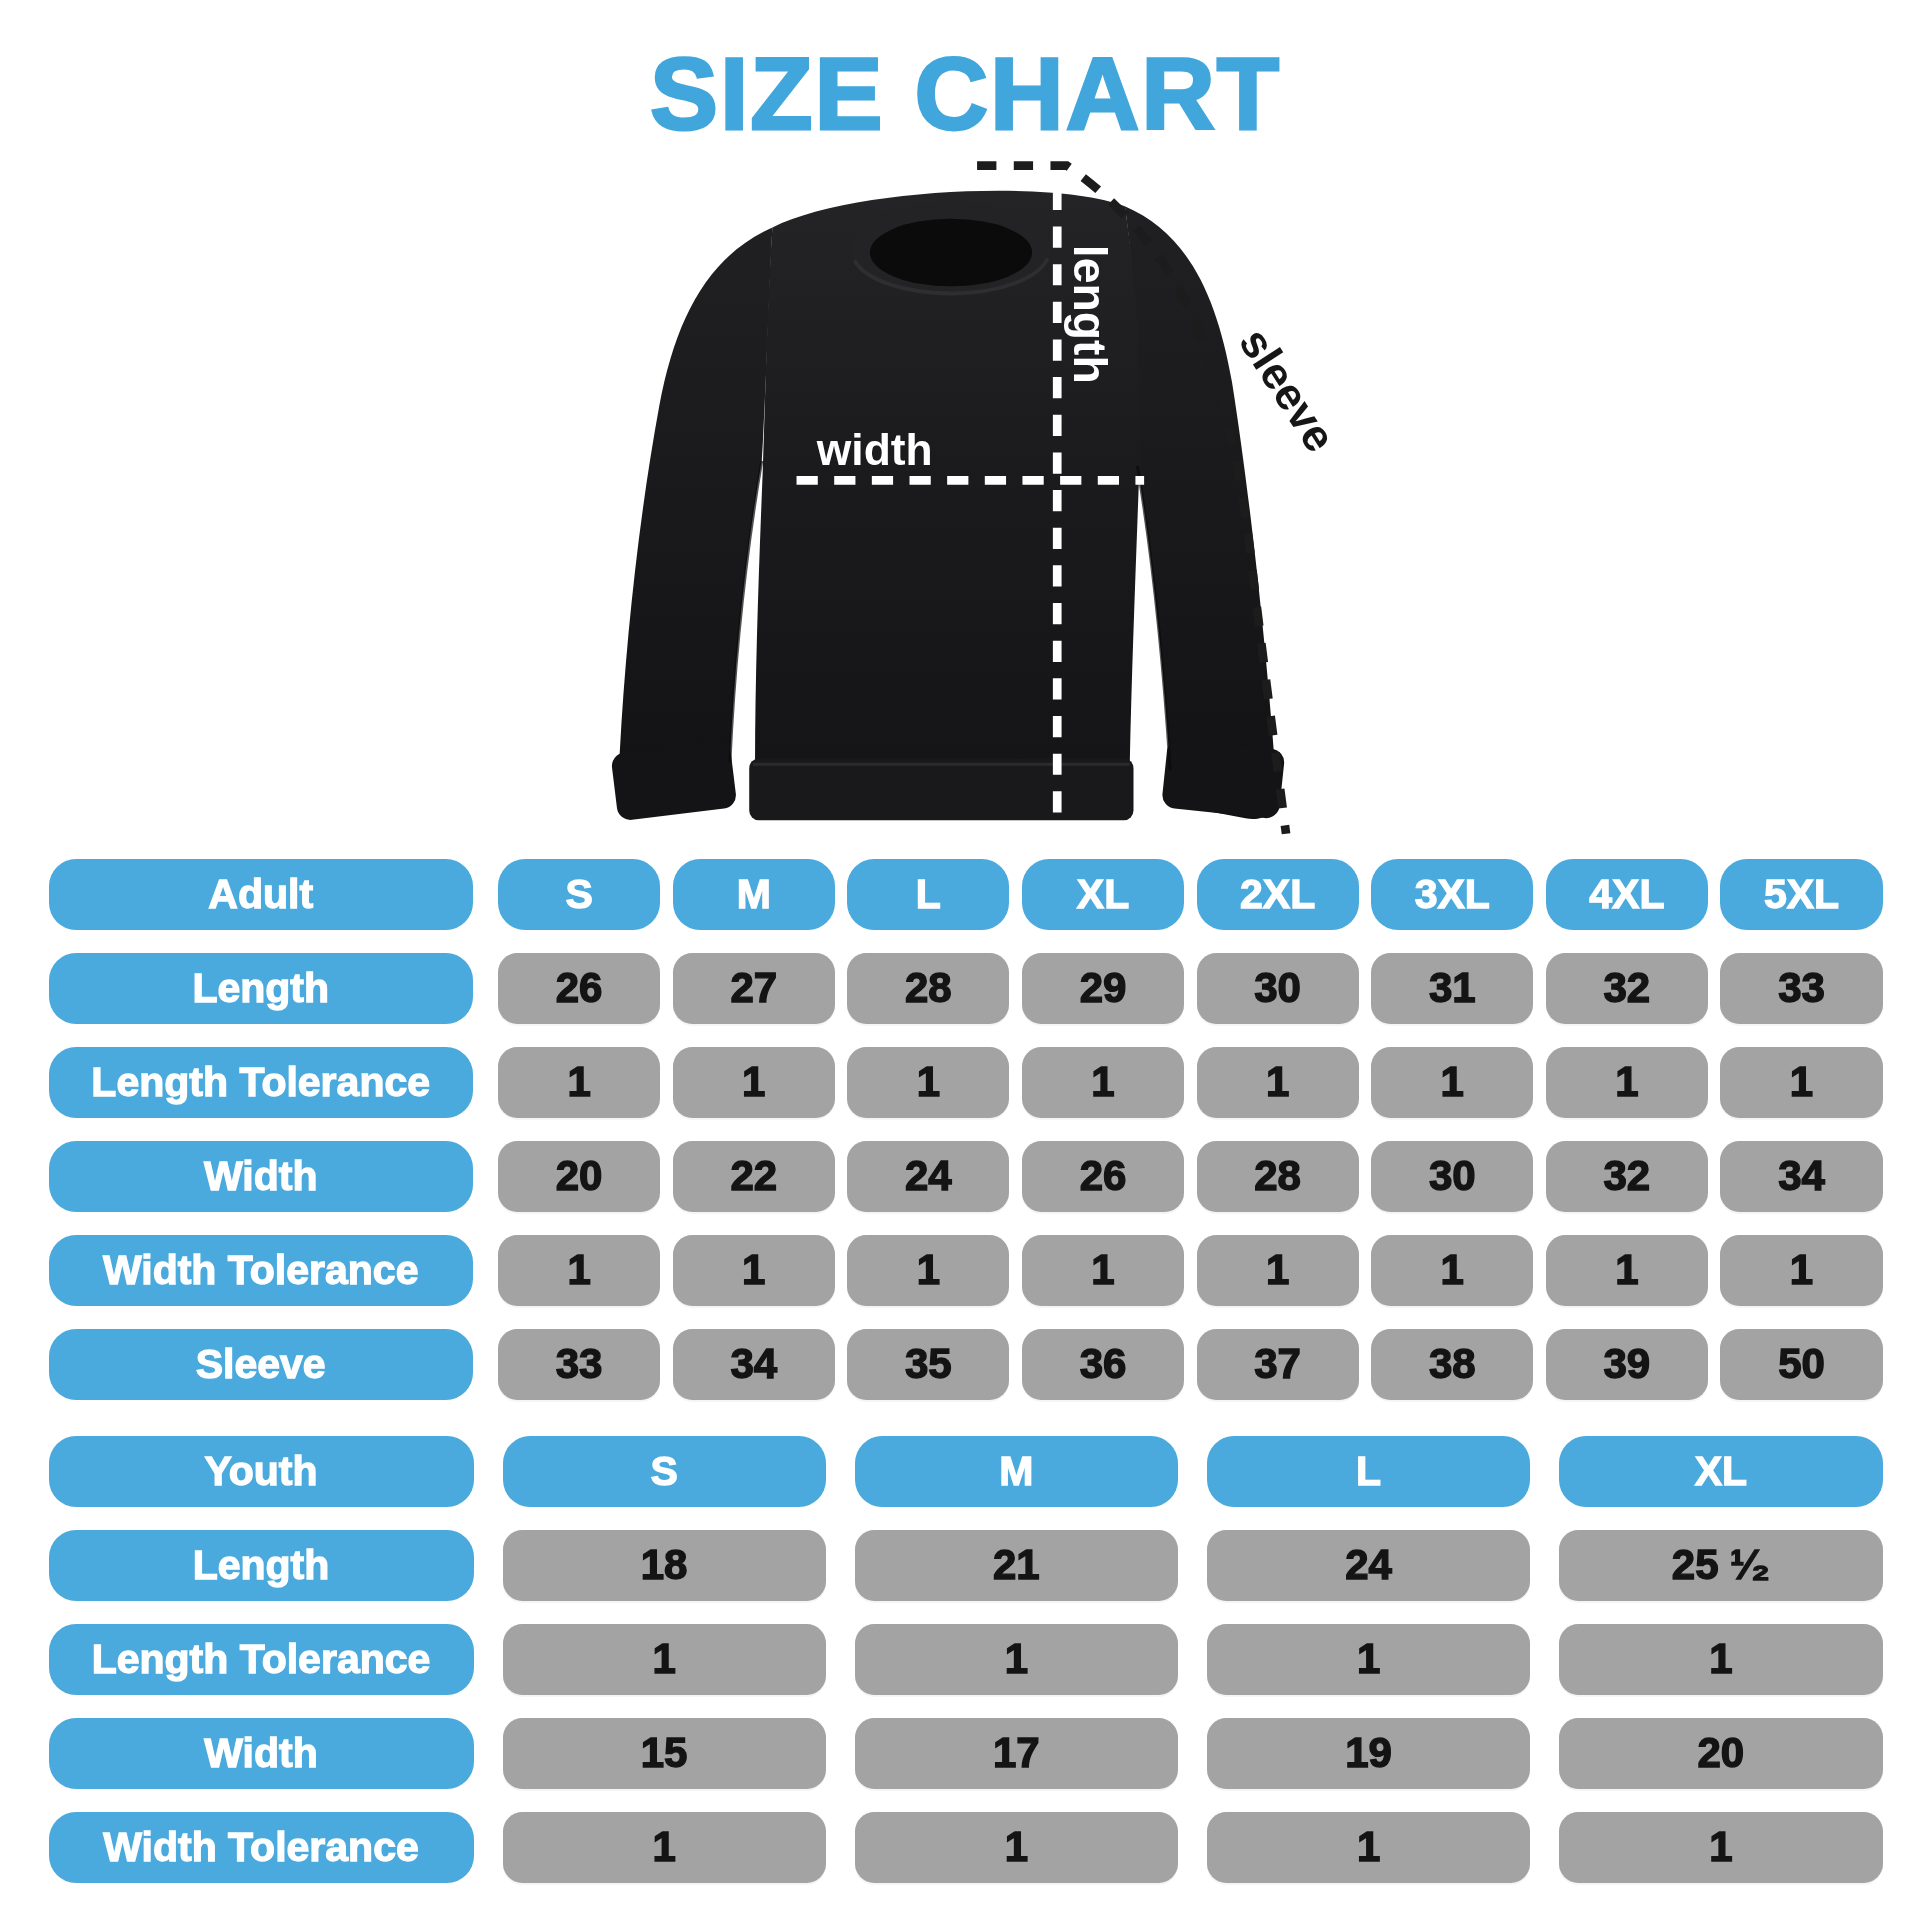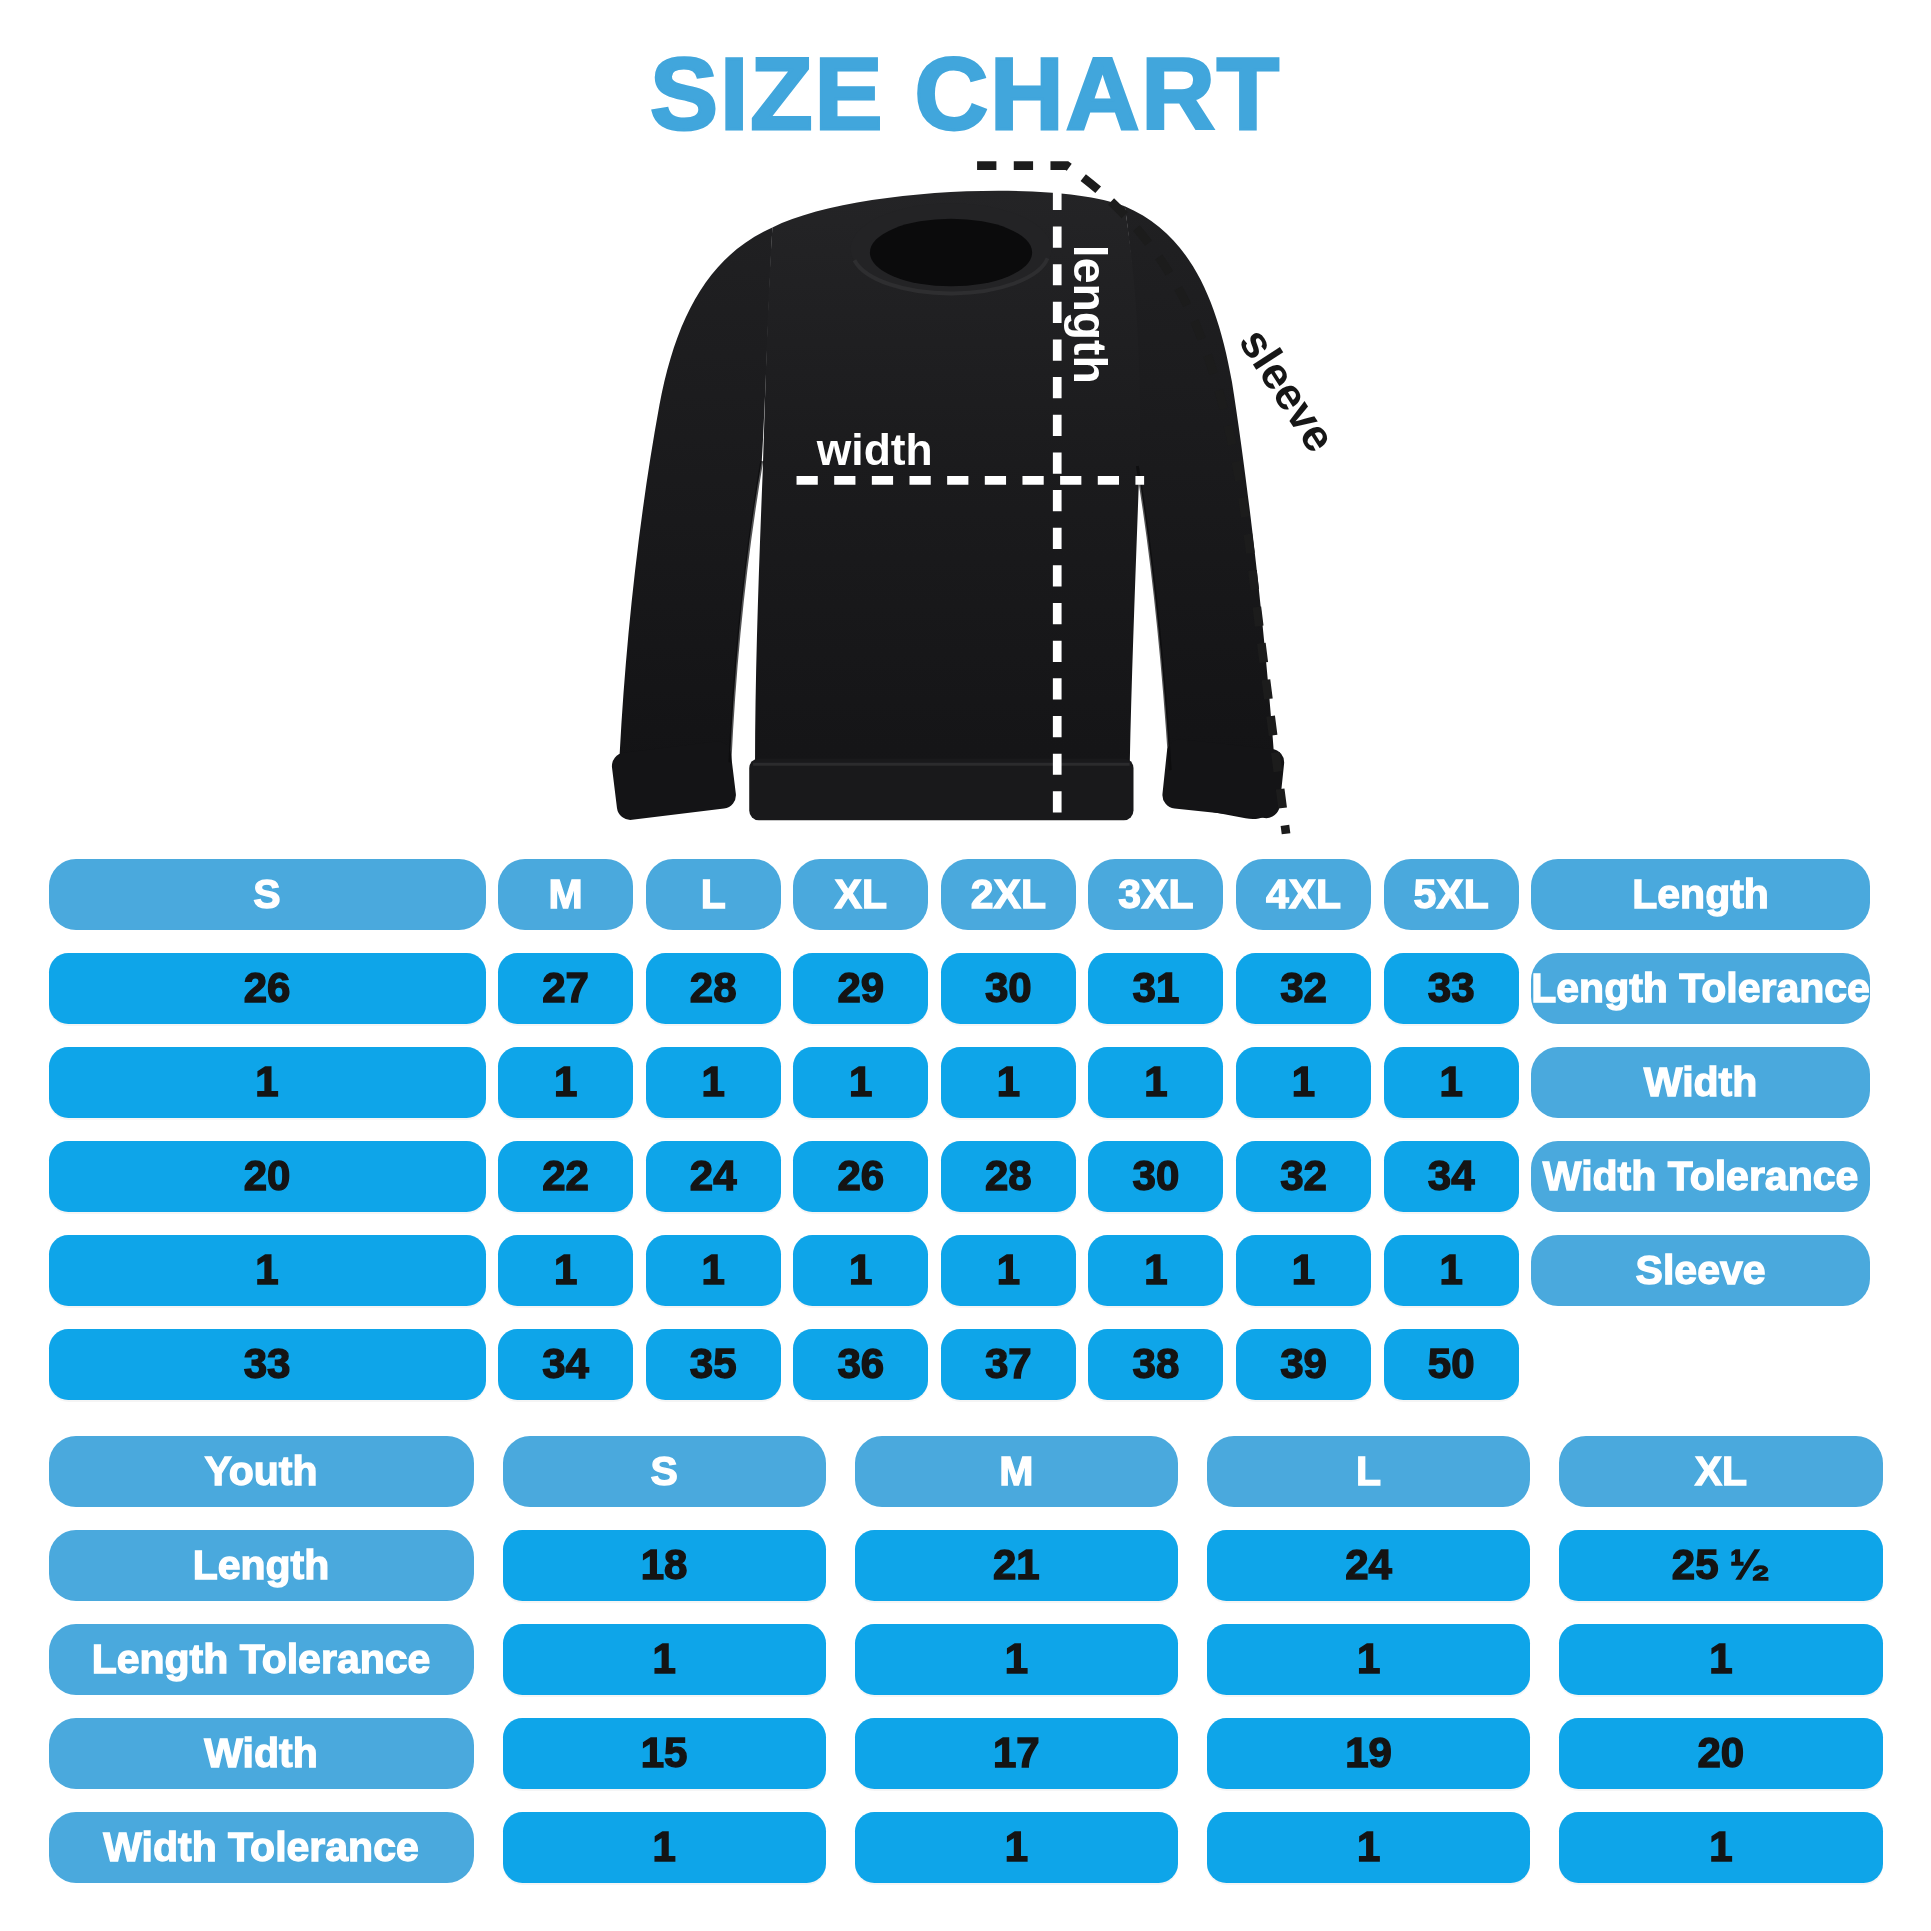--- a/index.html
+++ b/index.html
@@ -24,21 +24,21 @@
   .cell{
     height:71px;display:flex;align-items:center;justify-content:center;
     font-weight:700;white-space:nowrap;
   }
   .head{
     background:#4AA9DD;color:#ffffff;border-radius:27px;
     font-size:41px;-webkit-text-stroke:1.3px #ffffff;
   }
   .adult .rowhead{margin-right:12.6px;}
   .val{
-    background:#0ea5e9;color:#141414;border-radius:19.3px;
+    background:#a3a3a3;color:#141414;border-radius:19.3px;
     font-size:42px;-webkit-text-stroke:1.4px #141414;
     box-shadow:0 1.9px 0 rgba(0,0,0,0.04);
   }
   .svgtxt{font-family:"Liberation Sans", sans-serif;font-weight:700;}
 </style>
 </head>
 <body>
 
 <h1 class="page-title">SIZE CHART</h1>
 
@@ -81,20 +81,21 @@
 
     <text class="svgtxt" x="846" y="324" font-size="46" fill="#ffffff">width</text>
     <text class="svgtxt" transform="translate(1112,96) rotate(90)" font-size="48" fill="#ffffff">length</text>
     <text class="svgtxt" transform="translate(1282,196) rotate(57)" font-size="46" fill="#161616">sleeve</text>
   </svg>
 </div>
 
 <div class="tables">
 
   <div class="grid adult">
+    <div class="cell head rowhead">Adult</div>
     <div class="cell head">S</div>
     <div class="cell head">M</div>
     <div class="cell head">L</div>
     <div class="cell head">XL</div>
     <div class="cell head">2XL</div>
     <div class="cell head">3XL</div>
     <div class="cell head">4XL</div>
     <div class="cell head">5XL</div>
 
     <div class="cell head rowhead">Length</div>

